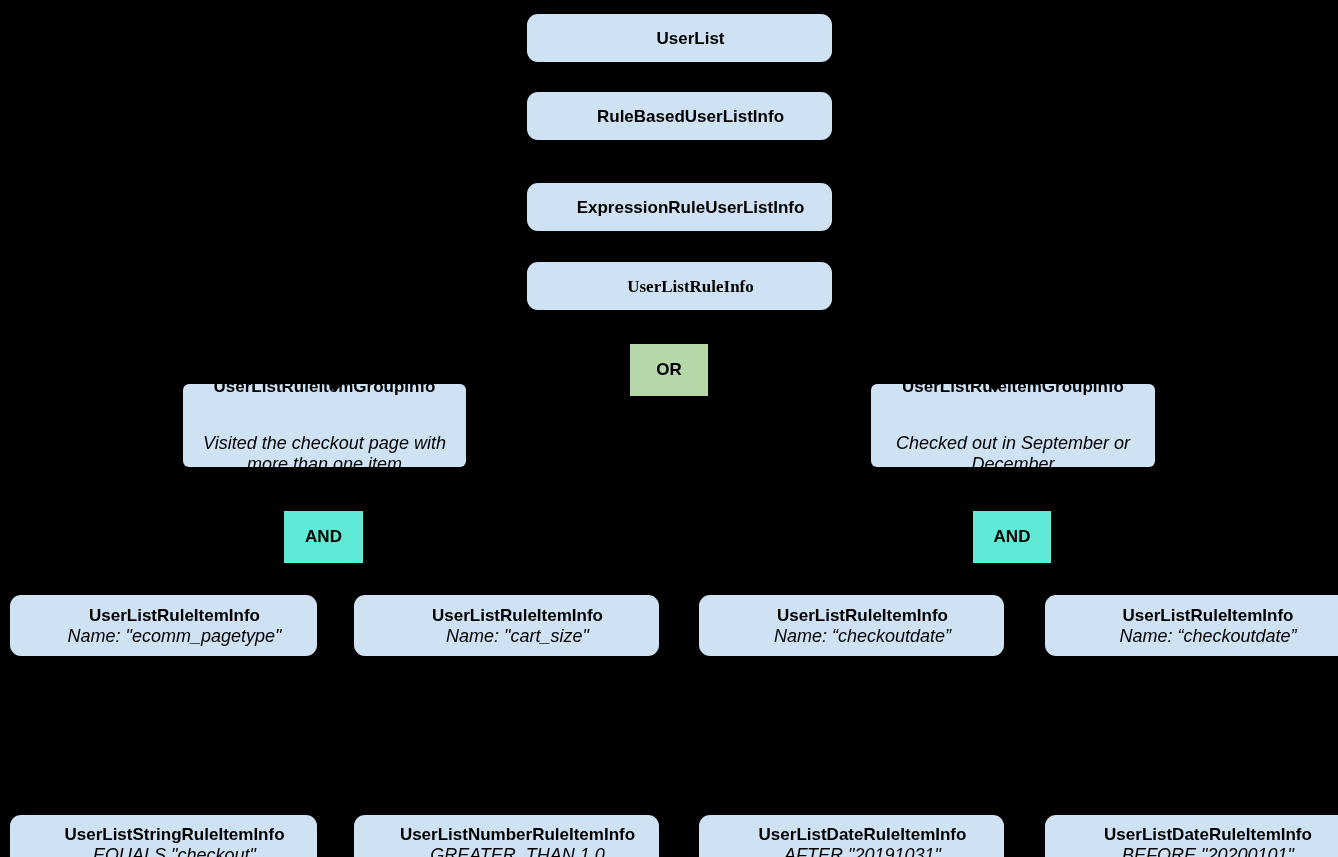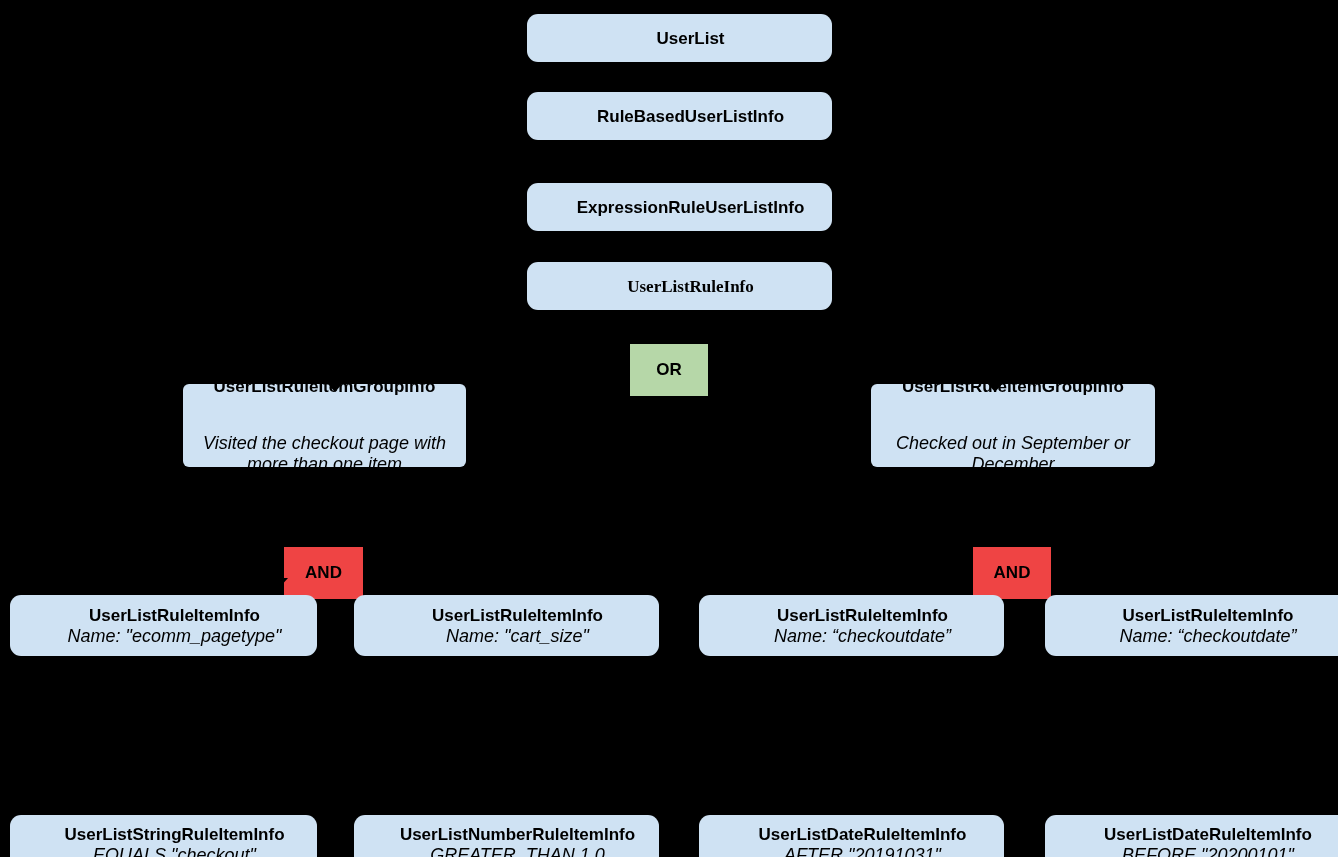--- a/index.html
+++ b/index.html
@@ -29,21 +29,21 @@
   .op {
     position: absolute;
     display: flex;
     align-items: center;
     justify-content: center;
     font-weight: bold;
     font-size: 17px;
     border-radius: 0;
   }
   .op-or  { background: #b6d7a8; }
-  .op-and { background: #ef4444; margin-top: 36px; }
+  .op-and { background: #5eead4; }
 
   
   .chain { left: 527px; width: 283px; height: 48px; }
   .c0 { top: 14px; }
   .c1 { top: 92px; }
   .c2 { top: 183px; }
   .c3 { top: 262px; font-family: Liberation Serif, serif; }
 
   .or-box { left: 630px; top: 344px; width: 78px; height: 52px; text-align: center; }
 

